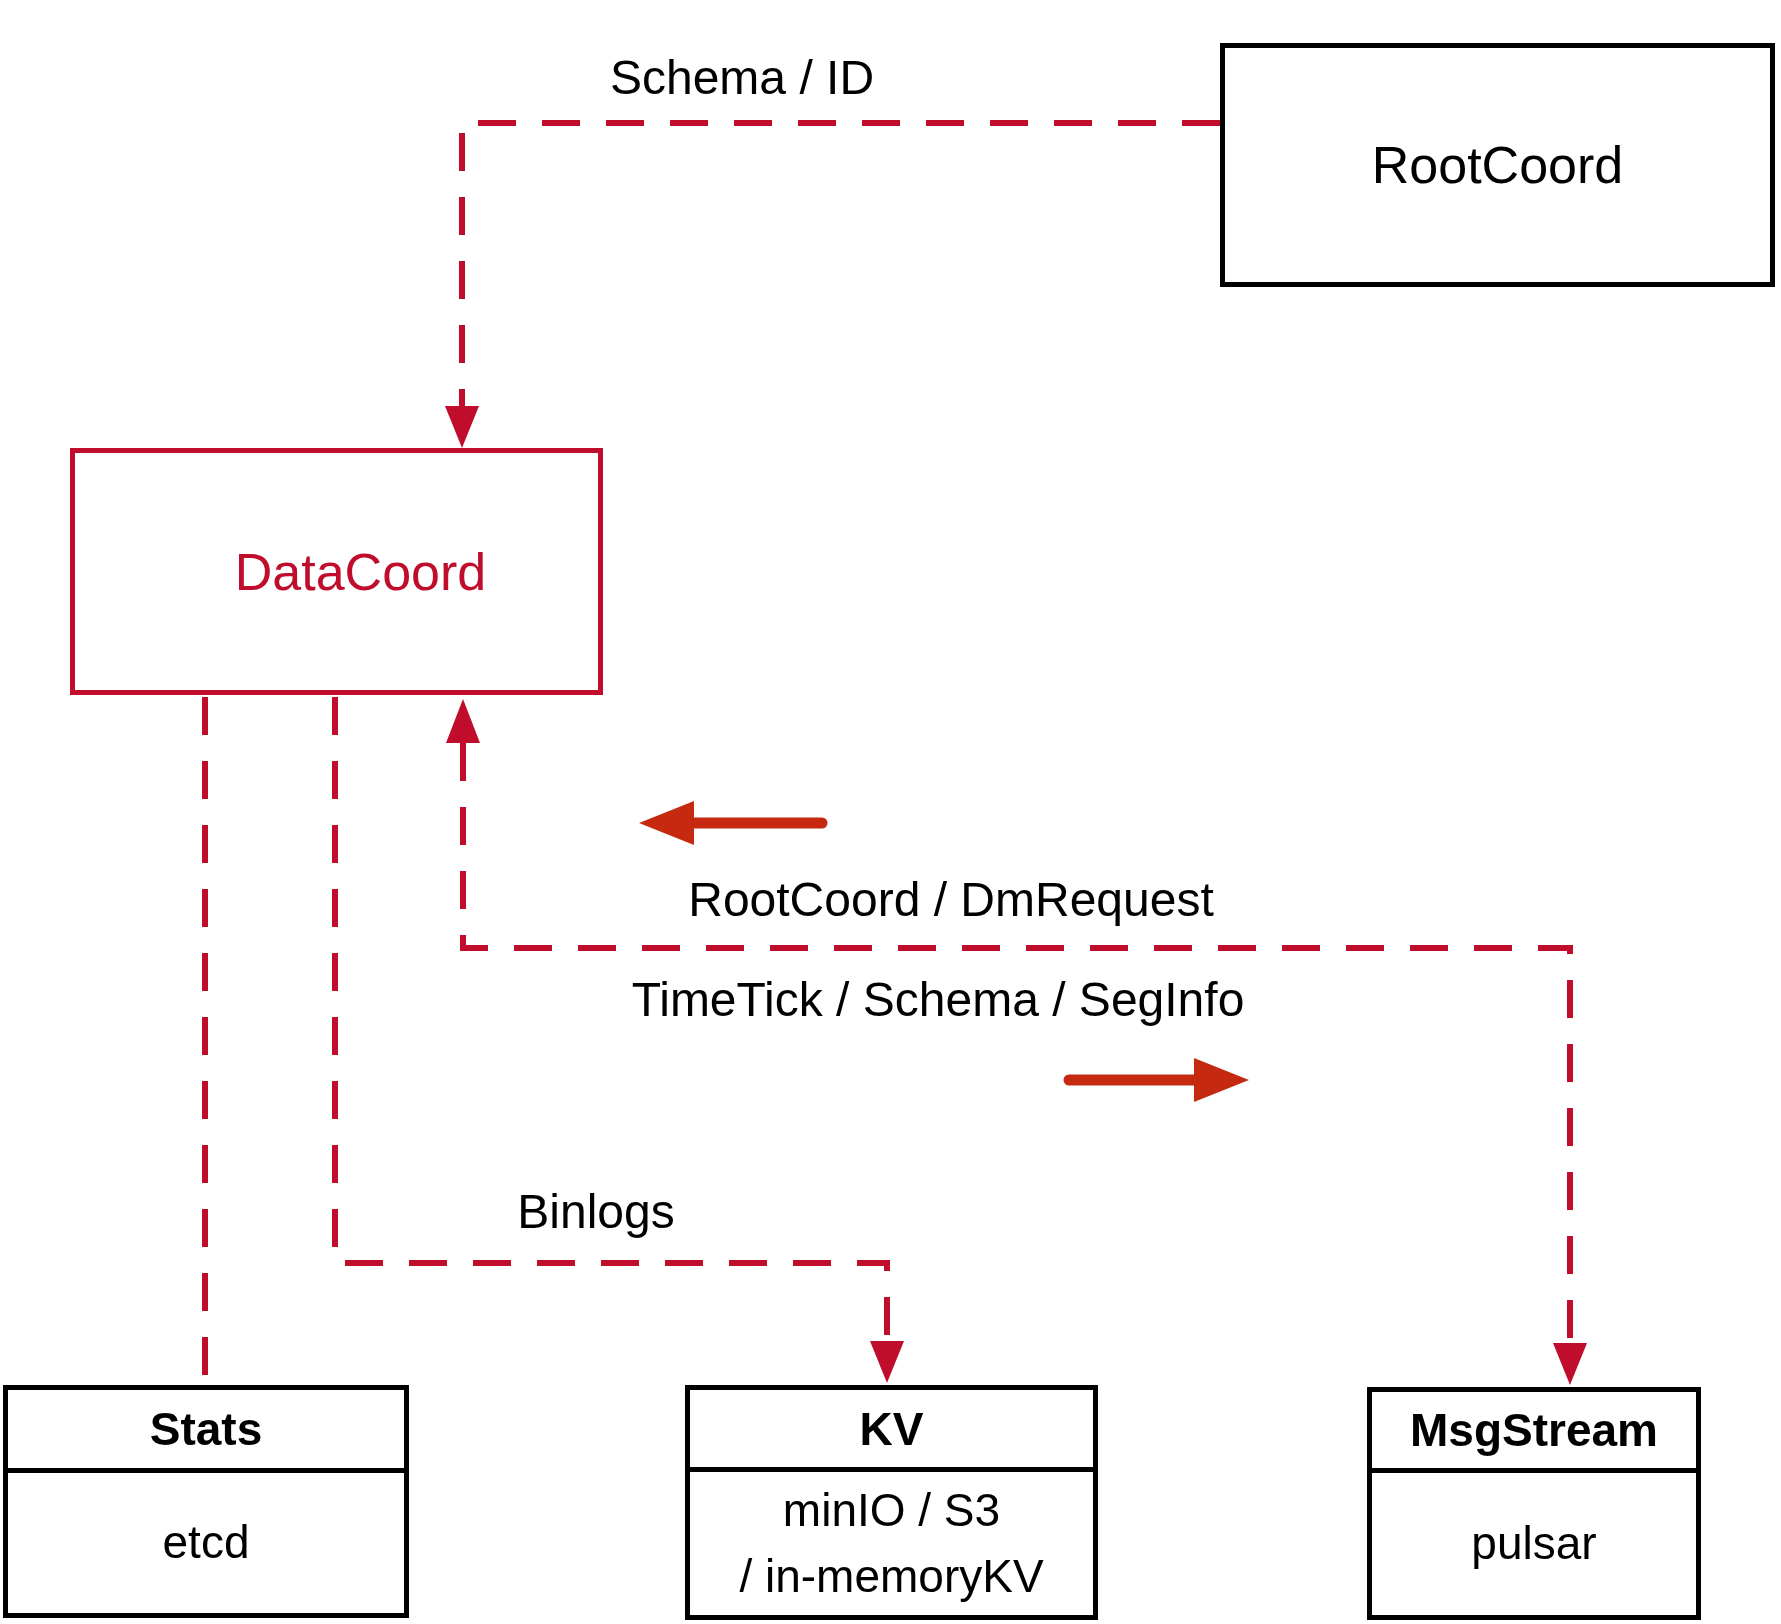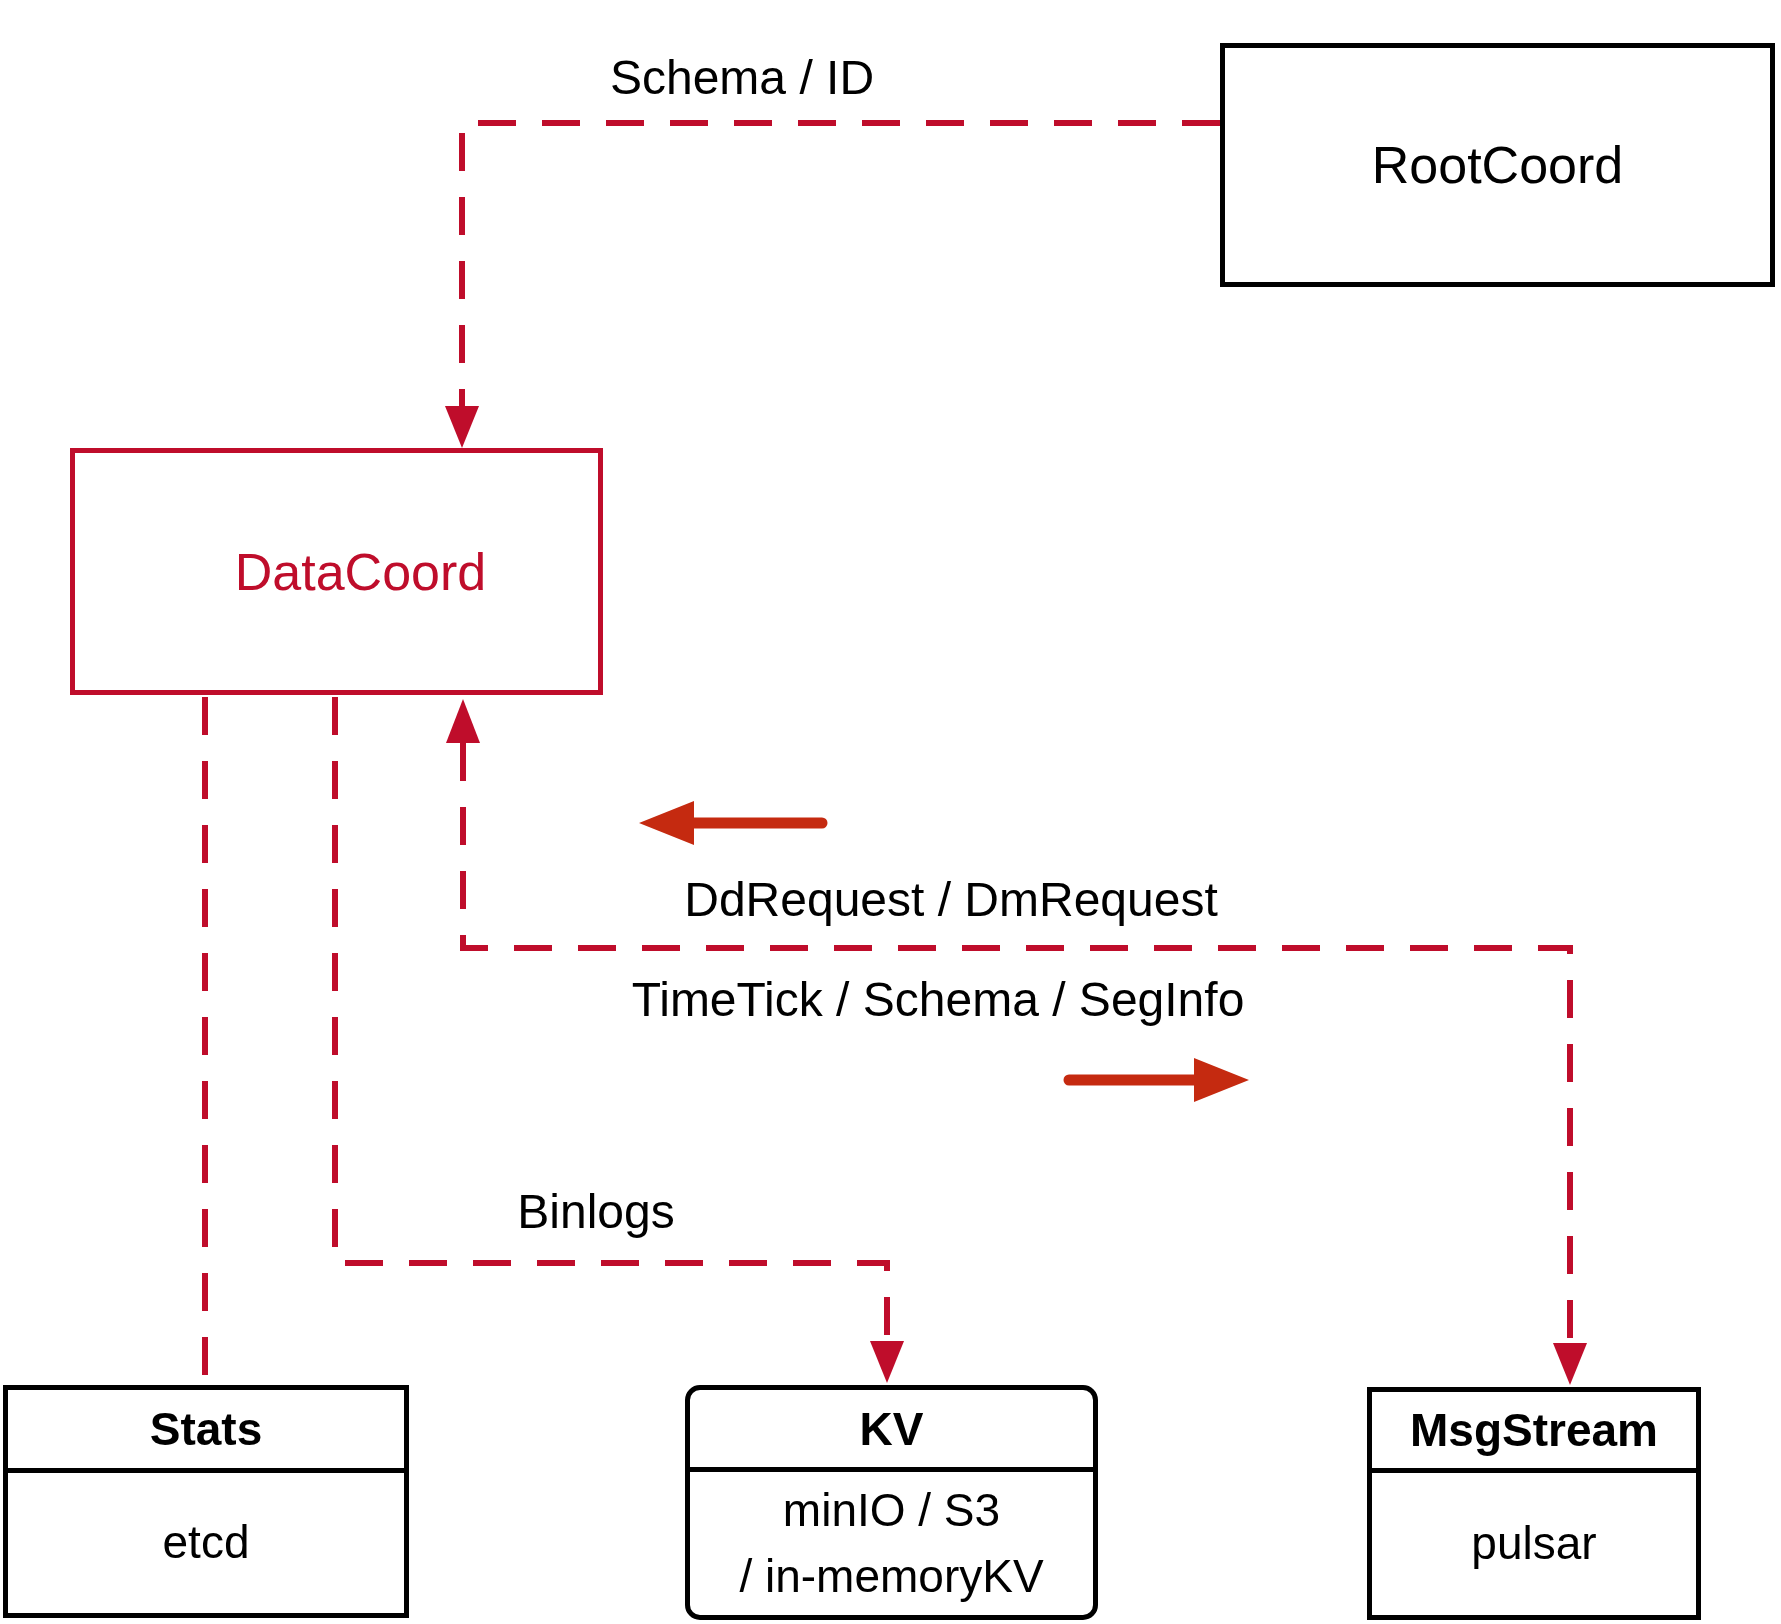--- a/index.html
+++ b/index.html
@@ -102,36 +102,36 @@
     <div class="big-label">DataCoord</div>
   </div>
 
   <div class="store" style="left:3px;top:1385px;width:406px;height:233px;">
     <div class="hdr" style="height:83px;">Stats</div>
     <div class="body">
       <span>etcd</span>
     </div>
   </div>
 
-  <div class="store" style="left:685px;top:1385px;width:413px;height:235px;border-radius:15px;">
+  <div class="store" style="left:685px;top:1385px;width:413px;height:235px;">
     <div class="hdr" style="height:82px;">KV</div>
     <div class="body">
       <span>minIO / S3</span>
       <span>/ in-memoryKV</span>
     </div>
   </div>
 
   <div class="store" style="left:1367px;top:1387px;width:334px;height:233px;">
     <div class="hdr" style="height:81px;">MsgStream</div>
     <div class="body">
       <span>pulsar</span>
     </div>
   </div>
 
   <div class="edge-label" style="left:742px;top:50px;">Schema / ID</div>
 
-  <div class="edge-label" style="left:951px;top:872px;">DdRequest / DmRequest</div>
+  <div class="edge-label" style="left:951px;top:872px;">RootCoord / DmRequest</div>
 
   <div class="edge-label" style="left:938px;top:972px;">TimeTick / Schema / SegInfo</div>
 
   <div class="edge-label" style="left:596px;top:1184px;">Binlogs</div>
 
 </div>
 
 </body></html>

